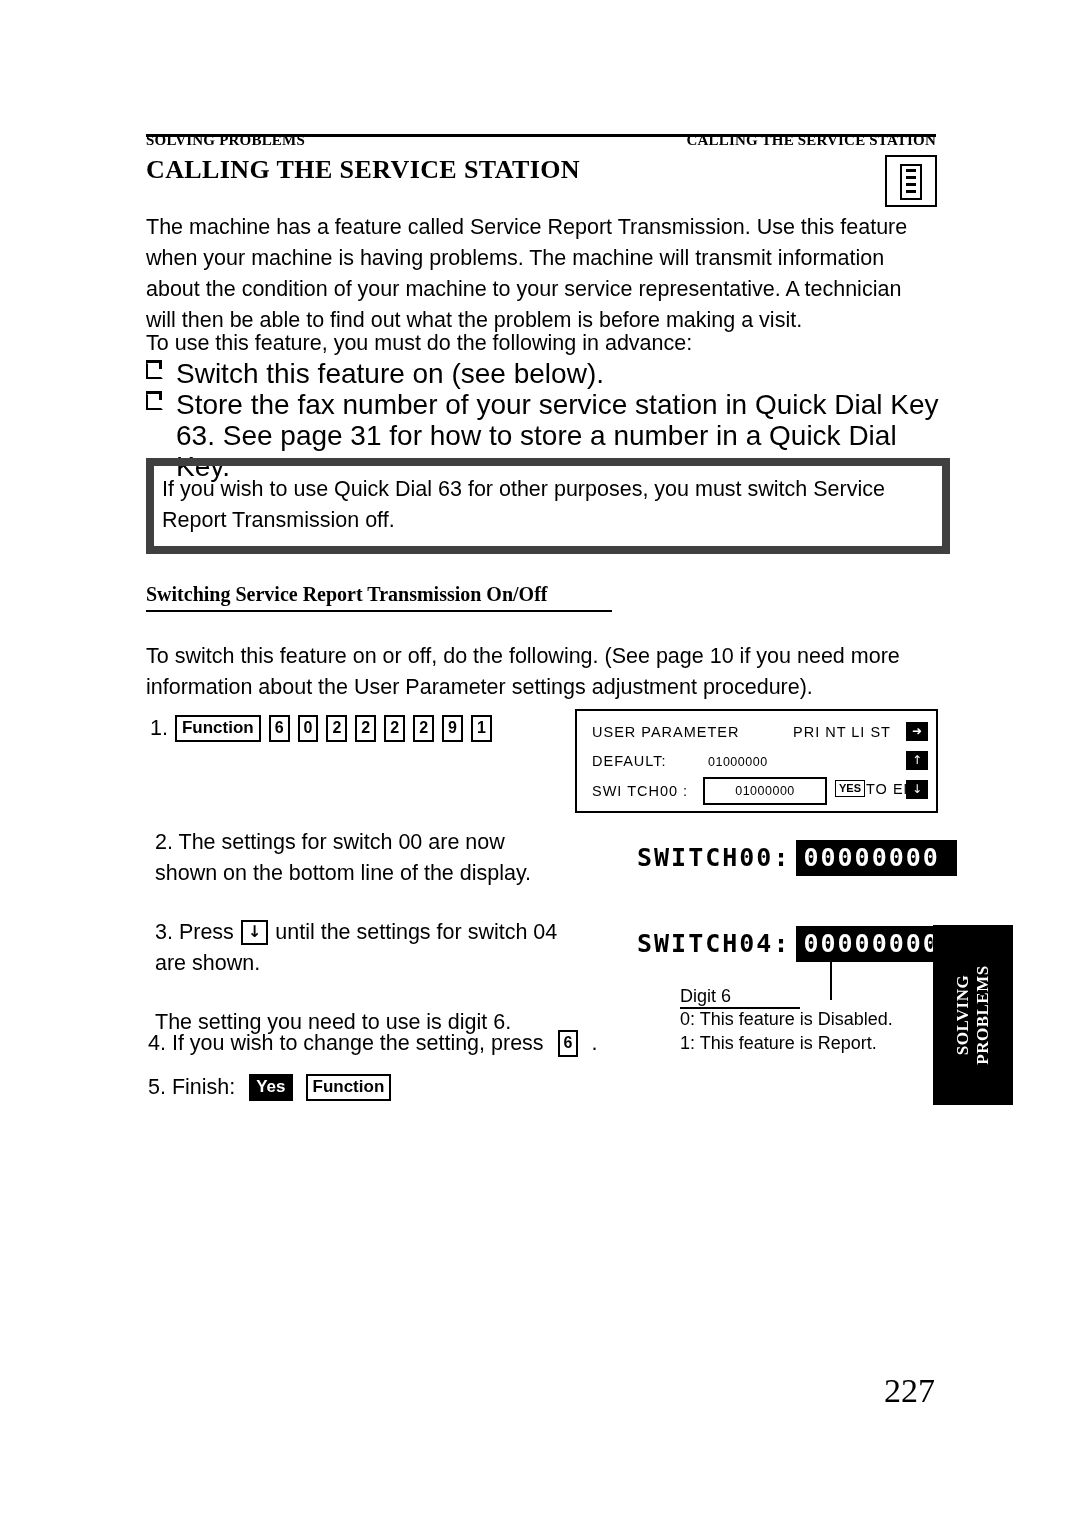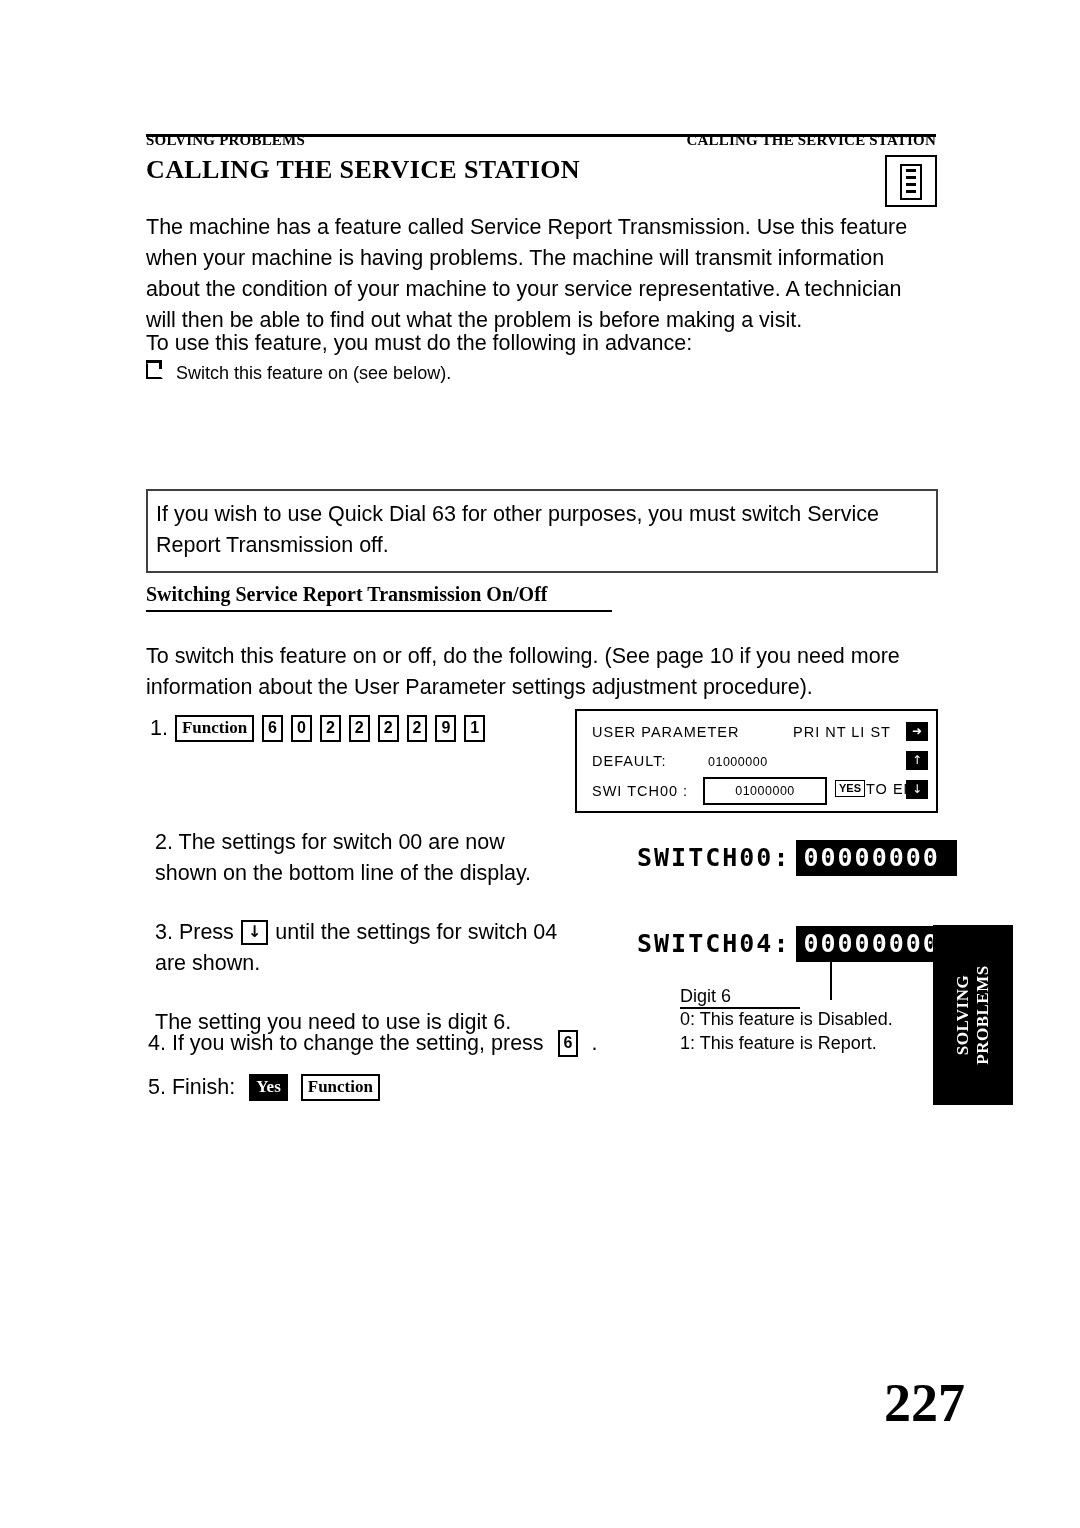--- a/index.html
+++ b/index.html
@@ -91,21 +91,21 @@
     font-family: "Liberation Sans", sans-serif;
   }
   #para1 { left: 146px; top: 212px; width: 790px; }
   #para2 { left: 146px; top: 328px; width: 790px; }
 
   .bullet-list {
     position: absolute;
     left: 146px;
     top: 358px;
     width: 800px;
-    font-size: 18px;
+    font-size: 28px;
     line-height: 31px;
   }
   .bullet-row {
     position: relative;
     padding-left: 30px;
     margin-bottom: 0px;
   }
   .bullet-mark {
     position: absolute;
     left: 0;
@@ -128,24 +128,24 @@
     position: absolute;
     left: 11px; top: -4px;
     width: 3px; height: 9px;
     background: #000;
   }
 
   
   .note-box {
     position: absolute;
     left: 146px;
-    top: 489px;
+    top: 458px;
     width: 788px;
     height: 80px;
-    border: 2px solid #404040;
+    border: 8px solid #404040;
   }
   .note-text {
     position: absolute;
     left: 8px;
     top: 8px;
     width: 760px;
     font-size: 21.5px;
     line-height: 31px;
   }
 
@@ -181,21 +181,21 @@
   #step4 { left: 148px; top: 1028px; width: 480px; }
   #step5 { left: 148px; top: 1072px; }
 
   
   .keycap {
     display: inline-block;
     border: 2px solid #000;
     padding: 1px 5px 2px 5px;
     font-size: 17px;
     font-weight: bold;
-    font-family: Liberation Serif, serif;
+    font-family: Liberation Sans, sans-serif;
     line-height: 20px;
     vertical-align: 2px;
     background: #fff;
     margin: 0 1px;
   }
   .keycap.num {
     font-family: "Liberation Sans", sans-serif;
     font-size: 16px;
     padding: 1px 4px 2px 4px;
     font-weight: bold;
@@ -346,22 +346,22 @@
     text-align: center;
     line-height: 20px;
   }
 
   
   .page-number {
     position: absolute;
     left: 884px;
     top: 1372px;
     font-family: "Liberation Serif", serif;
-    font-weight: bold;
-    font-size: 54px;
+    font-weight: normal;
+    font-size: 34px;
   }
 </style>
 </head>
 <body>
 
 <div class="page">
 
   <div class="runhead">
     <span class="left">SOLVING PROBLEMS</span>
     <span class="right">CALLING THE SERVICE STATION</span>
@@ -374,20 +374,24 @@
     <div class="inner"></div>
   </div>
 
   <div class="body-text" id="para1">The machine has a feature called Service Report Transmission. Use this feature when your machine is having problems. The machine will transmit information about the condition of your machine to your service representative. A technician will then be able to find out what the problem is before making a visit.</div>
   <div class="body-text" id="para2">To use this feature, you must do the following in advance:</div>
 
   <div class="bullet-list">
     <div class="bullet-row">
       <span class="bullet-mark"></span>
       <span>Switch this feature on (see below).</span>
+    </div>
+    <div class="bullet-row">
+      <span class="bullet-mark"></span>
+      <span>Store the fax number of your service station in Quick Dial Key 63. See page 31 for how to store a number in a Quick Dial Key.</span>
     </div>
   </div>
 
   <div class="note-box">
     <div class="note-text">If you wish to use Quick Dial 63 for other purposes, you must switch Service Report Transmission off.</div>
   </div>
 
   <div class="subhead">Switching Service Report Transmission On/Off</div>
   <div class="subhead-rule"></div>
 

